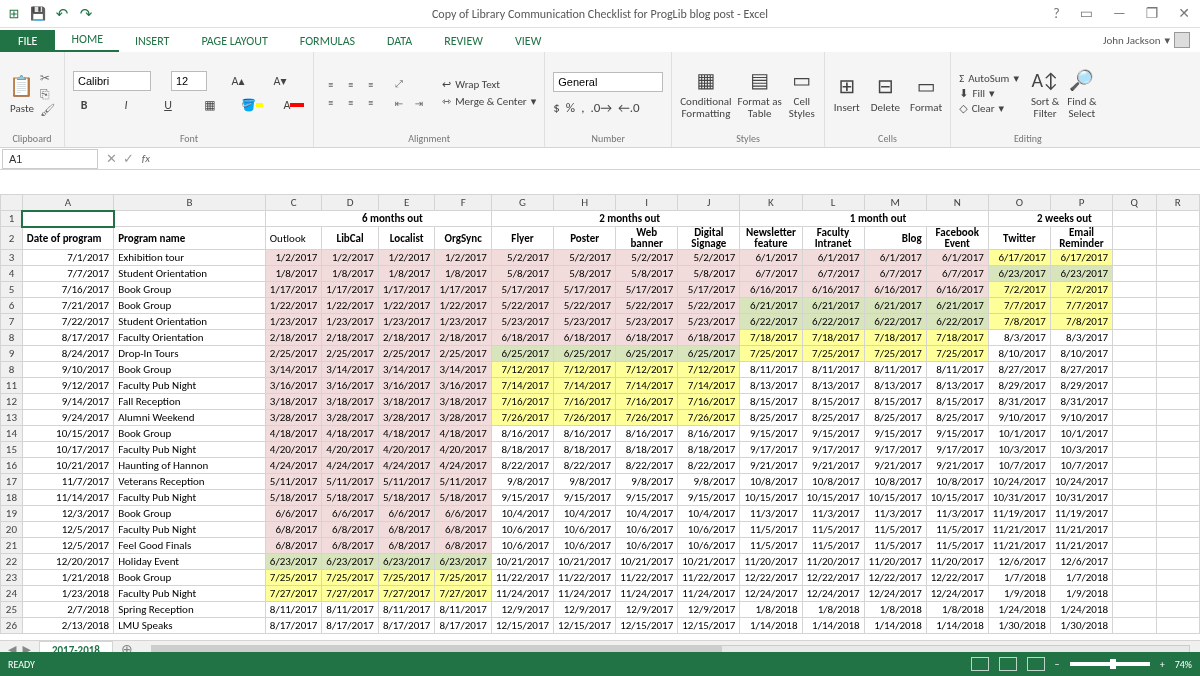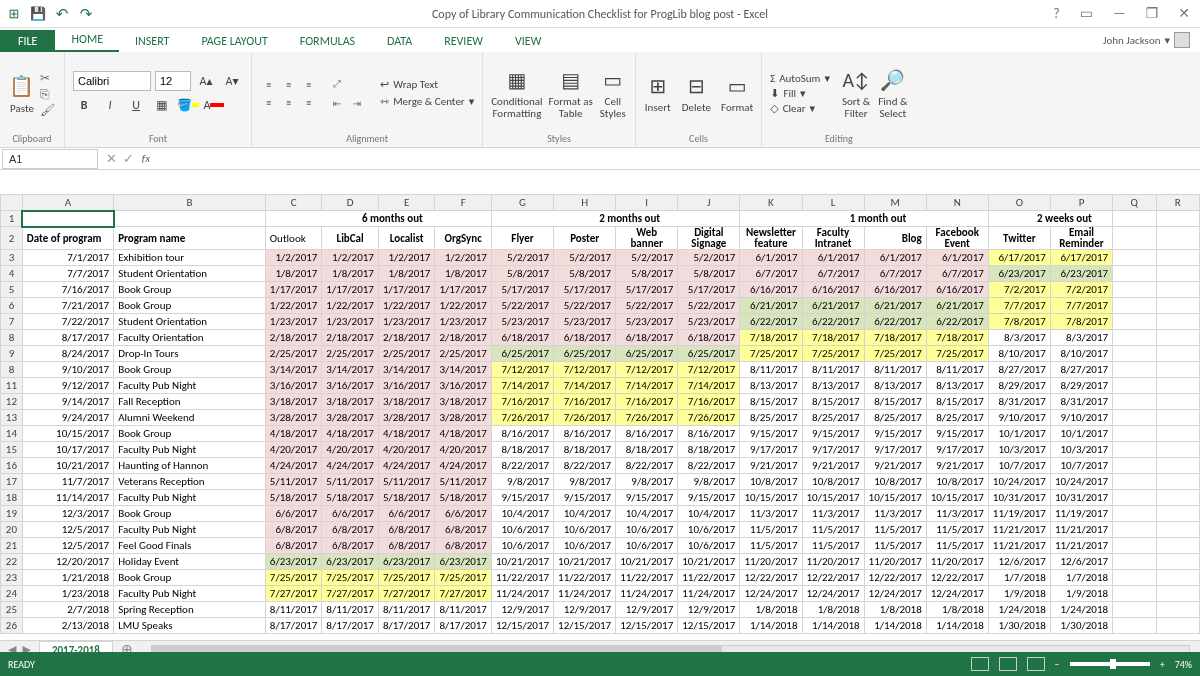--- a/index.html
+++ b/index.html
@@ -25,21 +25,21 @@
 
 
 .ribbon { height: 96px; background: #f5f5f5; border-bottom: 1px solid #d4d4d4; display: flex; }
 .ribbon-group { border-right: 1px solid #e0e0e0; padding: 4px 8px 2px; display: flex; flex-direction: column; justify-content: space-between; }
 .ribbon-group-label { text-align: center; font-size: 10px; color: #777; padding-top: 2px; }
 .ribbon-controls { flex: 1; display: flex; align-items: center; gap: 4px; }
 .paste-btn { display: flex; flex-direction: column; align-items: center; gap: 2px; font-size: 11px; color: #444; }
 .paste-icon { width: 28px; height: 28px; display:flex; align-items:center; justify-content:center; font-size:20px; }
 .small-btns { display: flex; flex-direction: column; gap: 4px; }
 .small-icon { width: 16px; height: 12px; font-size: 12px; color: #666; }
-.font-row { display: flex; gap: 4px; align-items: center; }
+.font-row { display: flex; gap: 20px; align-items: center; }
 .font-name { width: 78px; height: 20px; border: 1px solid #bbb; background: #fff; padding: 1px 4px; font-size: 11px; }
 .font-size { width: 36px; height: 20px; border: 1px solid #bbb; background: #fff; padding: 1px 4px; font-size: 11px; }
 .fmt-btn { width: 22px; height: 20px; display: flex; align-items: center; justify-content: center; font-size: 12px; color: #444; cursor: pointer; }
 .fmt-btn.bold { font-weight: bold; }
 .fmt-btn.italic { font-style: italic; }
 .fmt-btn.underline { text-decoration: underline; }
 .color-box { width: 14px; height: 4px; }
 .color-box.yellow { background: #ffff00; }
 .color-box.red { background: #ff0000; }
 .align-grid { display: grid; grid-template-columns: repeat(3, 18px); gap: 2px; }
@@ -200,20 +200,33 @@
         <div class="wm-item">
             <span>↩</span>
             <span>Wrap Text</span>
           </div>
         <div class="wm-item"><span>⇿</span><span>Merge &amp; Center</span> ▾</div>
       </div>
     </div>
     <div class="ribbon-group-label">Alignment</div>
   </div>
 
+  <div class="ribbon-group">
+    <div style="display:flex;flex-direction:column;gap:4px;flex:1;justify-content:center">
+      <input class="number-fmt" value="General" style="">
+      <div class="num-row">
+        <span>$</span>
+        <span>%</span>
+        <span>,</span>
+        <span>.0→</span>
+        <span>←.0</span>
+      </div>
+    </div>
+    <div class="ribbon-group-label">Number</div>
+  </div>
 
   <div class="ribbon-group">
     <div class="ribbon-controls styles-btns">
       <div class="style-btn">
           <div class="style-icon">▦</div>
           <span style="white-space:pre-line">Conditional
 Formatting</span>
         </div>
       <div class="style-btn">
           <div class="style-icon">▤</div>

